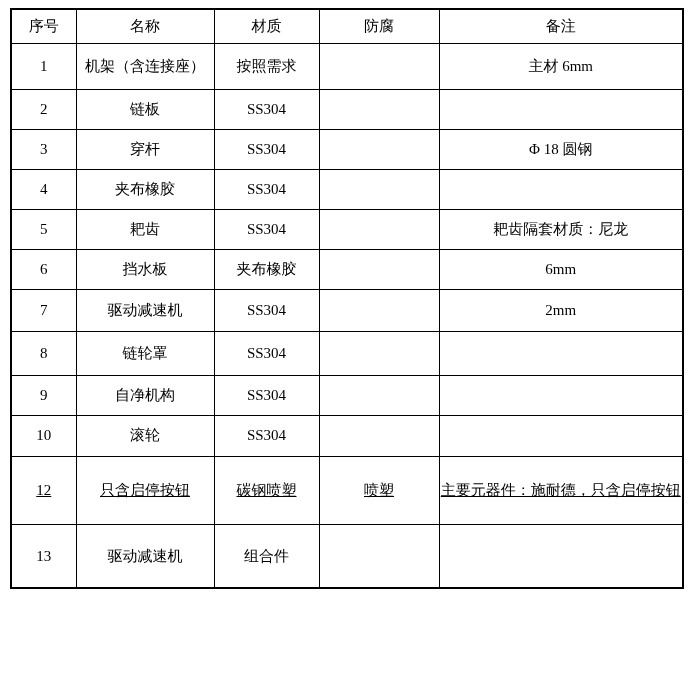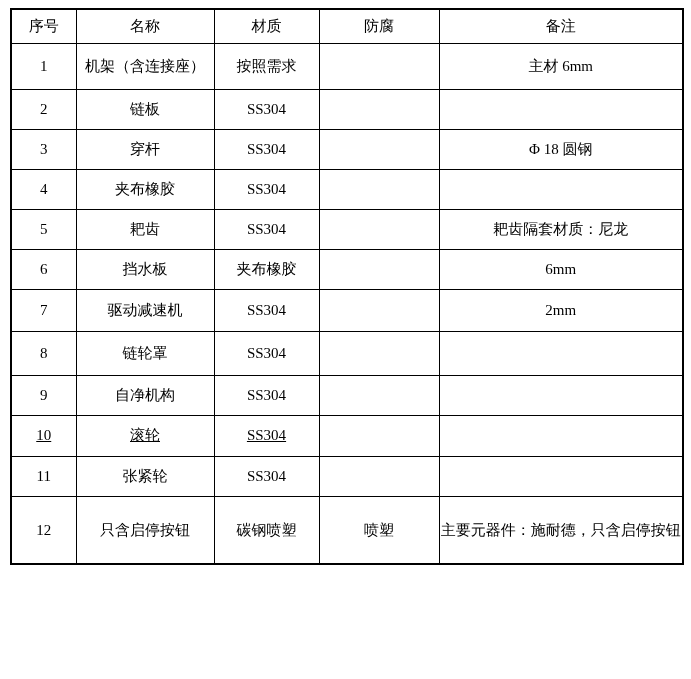--- a/index.html
+++ b/index.html
@@ -34,26 +34,26 @@
     font-weight: normal;
     font-size: 15px;
     line-height: 1.5;
     padding: 0 2px;
     overflow: hidden;
     word-break: break-all;
   }
   td.remark-cell { padding: 0 0; }
   tr.h34 { height: 34px; }
   tr.h40 { height: 40px; }
-  tr.h41 { height: 41px; text-decoration: underline; }
+  tr.h41 { height: 41px; }
   tr.h42 { height: 42px; }
   tr.h44 { height: 44px; }
   tr.h46 { height: 46px; }
   tr.h64 { height: 64px; }
-  tr.h68 { height: 68px; }
+  tr.h68 { height: 68px; text-decoration: underline; }
 </style>
 </head>
 <body>
 
 <table class="parts-table">
   <colgroup>
     <col class="c-no">
     <col class="c-name">
     <col class="c-material">
     <col class="c-anti">
@@ -132,28 +132,28 @@
       <td></td>
       <td class="remark-cell"></td>
     </tr>
     <tr class="h41">
       <td>10</td>
       <td>滚轮</td>
       <td>SS304</td>
       <td></td>
       <td class="remark-cell"></td>
     </tr>
-    <tr class="h40">
-      <td>11</td>
-      <td>张紧轮</td>
-      <td>SS304</td>
-      <td></td>
-      <td class="remark-cell"></td>
-    </tr>
     <tr class="h68">
       <td>12</td>
       <td>只含启停按钮</td>
       <td>碳钢喷塑</td>
       <td>喷塑</td>
       <td class="remark-cell">主要元器件：施耐德，只含启停按钮</td>
     </tr>
+    <tr class="h64">
+      <td>13</td>
+      <td>驱动减速机</td>
+      <td>组合件</td>
+      <td></td>
+      <td class="remark-cell"></td>
+    </tr>
   </tbody>
 </table>
 
 </body></html>

